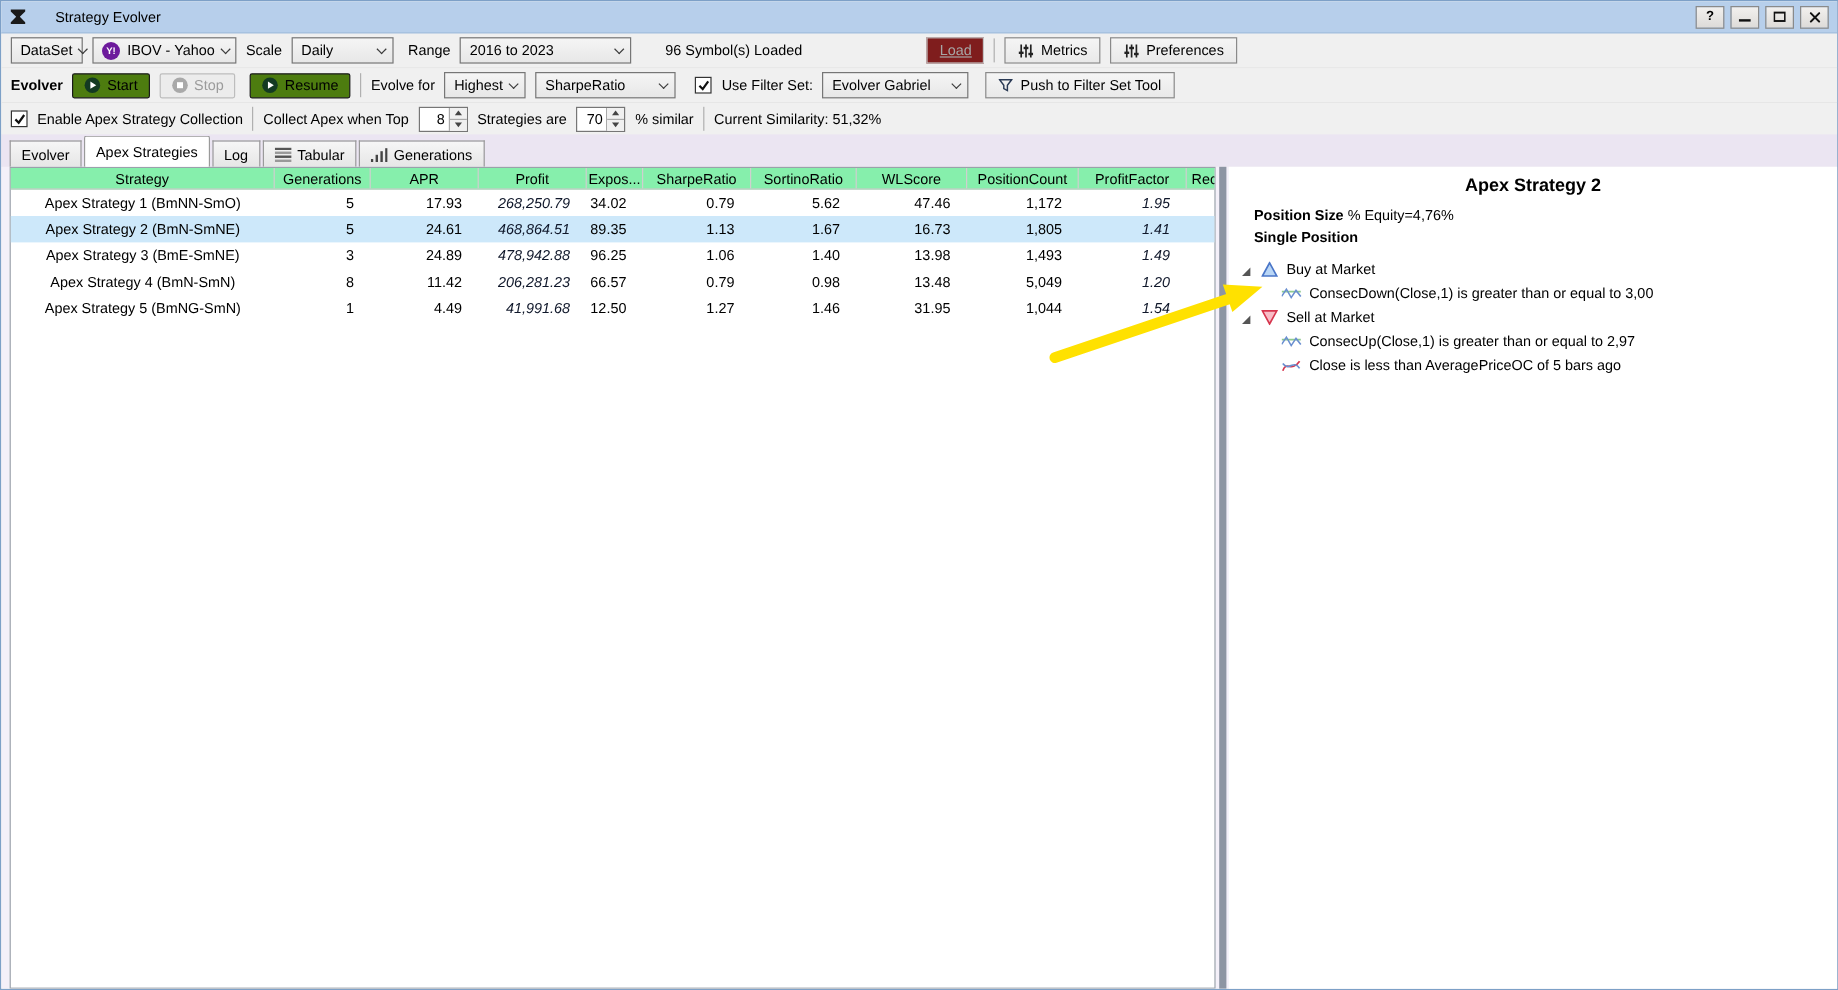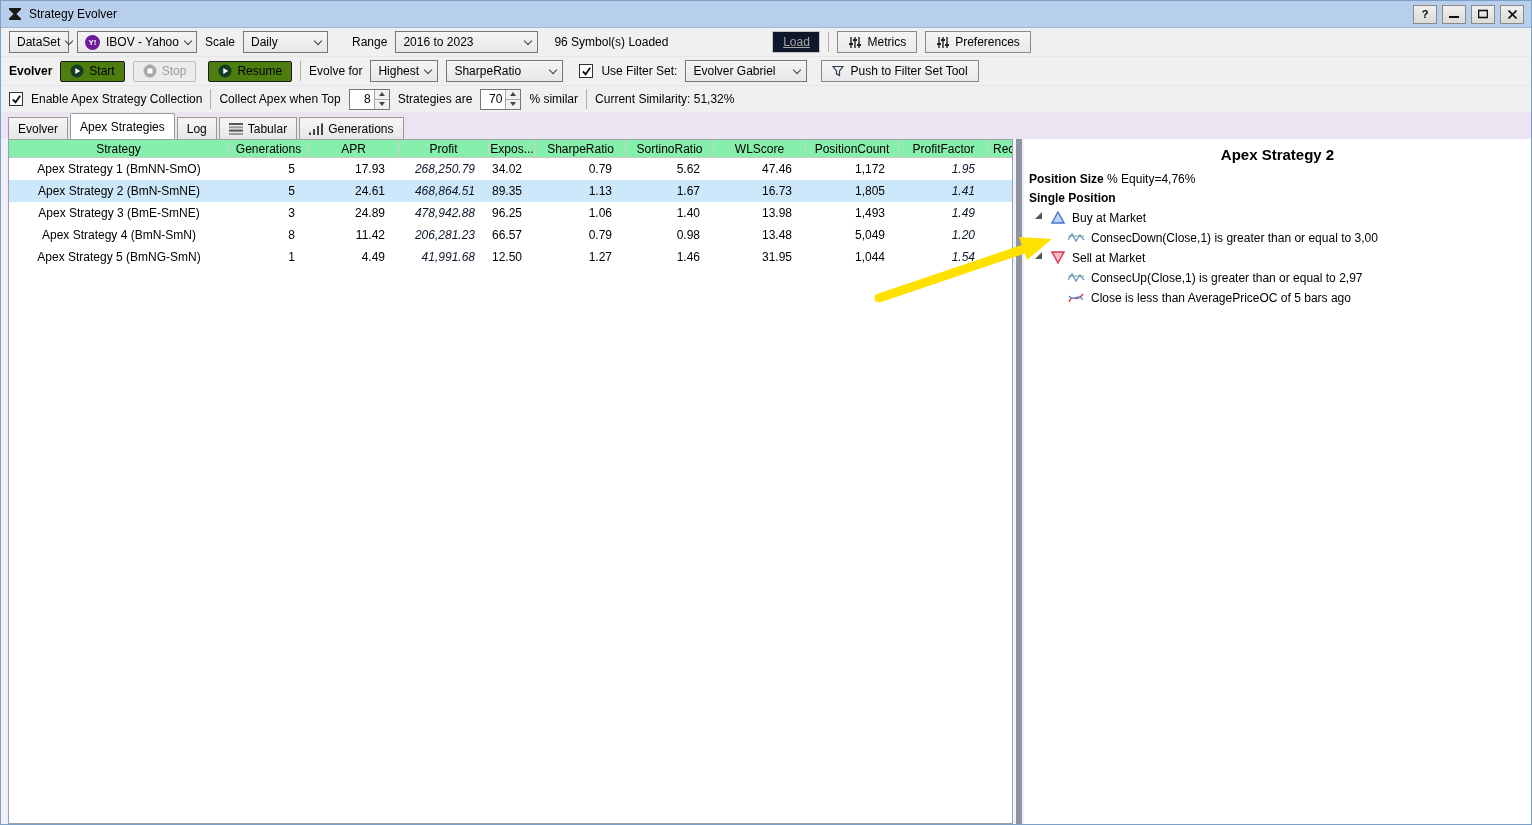--- a/index.html
+++ b/index.html
@@ -12,21 +12,21 @@
   .window {
     width: 1532px; height: 825px;
     border: 1px solid #7da0c7;
     background: #f0f0f0;
     position: relative; overflow: hidden;
   }
   
   .titlebar {
     height: 27px; background: #b7cfeb;
     display: flex; align-items: center;
-    padding: 0 7px; gap: 7px;
+    padding: 0 7px; gap: 24px;
     border-bottom: 1px solid #9db9d9;
   }
   .titlebar .title-text { font-size: 12px; }
   .win-controls { margin-left: auto; display: flex; gap: 5px; }
   .winbtn {
     width: 24px; height: 19px;
     background: linear-gradient(#f2f0ee,#dddbd8);
     border: 1px solid #8a8a8a;
     display: inline-flex; align-items: center; justify-content: center;
     font-family: "Liberation Sans", sans-serif;
@@ -59,21 +59,21 @@
     font-size: 8px; font-weight: bold;
     display: inline-flex; align-items: center; justify-content: center; flex: none;
   }
   .btn {
     height: 22px; border: 1px solid #8a8a8a;
     background: linear-gradient(#f5f5f5,#e9e9e9);
     display: inline-flex; align-items: center; justify-content: center;
     gap: 6px; padding: 0 10px; cursor: pointer; white-space: nowrap;
     font-family: "Liberation Sans", sans-serif; font-size: 12px;
   }
-  .btn.disabled { color: #a6a6a6; border-color: #c4c4c4; background: #0f172a; cursor: default; text-decoration: underline; }
+  .btn.disabled { color: #a6a6a6; border-color: #c4c4c4; background: #7f1d1d; cursor: default; text-decoration: underline; }
   .btn-green {
     height: 21px; background: #4d7c0f;
     border: 1px solid #1a1a1a; border-radius: 2px;
     display: inline-flex; align-items: center; gap: 5px;
     padding: 0 9px; cursor: pointer; font-size: 12px;
   }
   .btn-grey {
     height: 21px; background: #ececec;
     border: 1px solid #bdbdbd; border-radius: 2px; color: #9b9b9b;
     display: inline-flex; align-items: center; gap: 5px;
@@ -125,24 +125,24 @@
   .cell.num { justify-content: flex-end; padding-right: 14px; }
   .cell.green { color: #0f172a; font-style: italic; }
   .col-strategy { width: 220px; } .col-gen { width: 80px; } .col-apr { width: 90px; }
   .col-profit { width: 90px; } .col-expos { width: 47px; } .col-sharpe { width: 90px; }
   .col-sortino { width: 88px; } .col-wl { width: 92px; } .col-pos { width: 93px; }
   .col-pf { width: 90px; } .col-reco { flex: 1; min-width: 0; justify-content: flex-start; padding-left: 4px; border-right: none; }
   .splitter { width: 6px; background: #8d95a3; margin: 0 2px 0 3px; flex: none; cursor: col-resize; }
   
   .panel { flex: 1; background: #fff; padding-top: 7px; position: relative; }
   .panel-title { text-align: center; font-size: 15px; font-weight: bold; margin-bottom: 9px; }
-  .panel-line { padding-left: 5px; margin-bottom: 5px; }
+  .panel-line { padding-left: 21px; margin-bottom: 5px; }
   .panel-line .b { font-weight: bold; }
   .tree { margin-top: 6px; }
-  .tree-row { display: flex; align-items: flex-start; height: 20px; gap: 6px; cursor: pointer; }
+  .tree-row { display: flex; align-items: flex-end; height: 20px; gap: 6px; cursor: pointer; }
   .tree-row.parent { padding-left: 10px; }
   .tree-row.child { padding-left: 44px; }
   .ticon { width: 17px; height: 13px; display: inline-flex; align-items: center; justify-content: center; flex: none; }
   .expander { width: 9px; height: 9px; display: inline-flex; flex: none; }
   
   .arrow-svg { position: absolute; left: 855px; top: 360px; pointer-events: none; z-index: 50; }
   svg { display: block; }
 </style>
 </head>
 <body>
@@ -184,26 +184,26 @@
     <div class="combo" style="width:120px">
       <span class="yicon">Y!</span>
       <span>IBOV - Yahoo</span>
         <span class="chev"></span>
     </div>
     <span class="lbl">Scale</span>
     <div class="combo" style="width:85px">
       <span>Daily</span>
         <span class="chev"></span>
     </div>
-    <span class="lbl" style="margin-left:16px">Range</span>
+    <span class="lbl" style="margin-left:4px">Range</span>
     <div class="combo" style="width:143px">
       <span>2016 to 2023</span>
         <span class="chev"></span>
     </div>
-    <span class="lbl" style="margin-left:8px">96 Symbol(s) Loaded</span>
+    <span class="lbl" style="margin-left:20px">96 Symbol(s) Loaded</span>
     <button class="btn disabled" style="margin-left:96px;width:48px">Load</button>
     <span class="vsep"></span>
     <button class="btn">
       <svg width="13" height="13" viewBox="0 0 13 13">
         <path d="M3,1 V12 M7,1 V12 M11,1 V12" stroke="#222" stroke-width="1.4"></path>
         <rect x="1" y="7" width="4" height="2" fill="#222"></rect>
           <rect x="5" y="3" width="4" height="2" fill="#222"></rect>
           <rect x="9" y="8" width="4" height="2" fill="#222"></rect>
       </svg>
       <span>Metrics</span>

